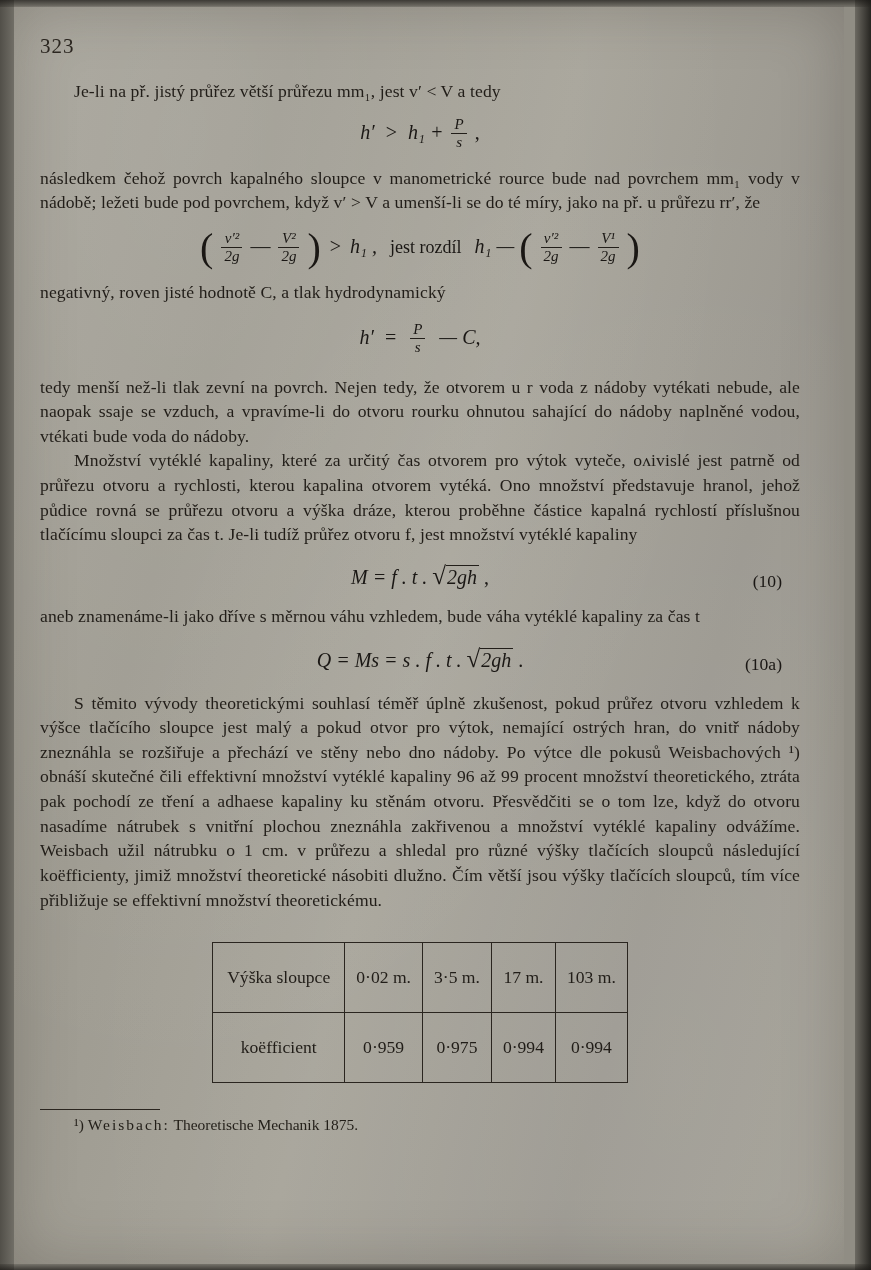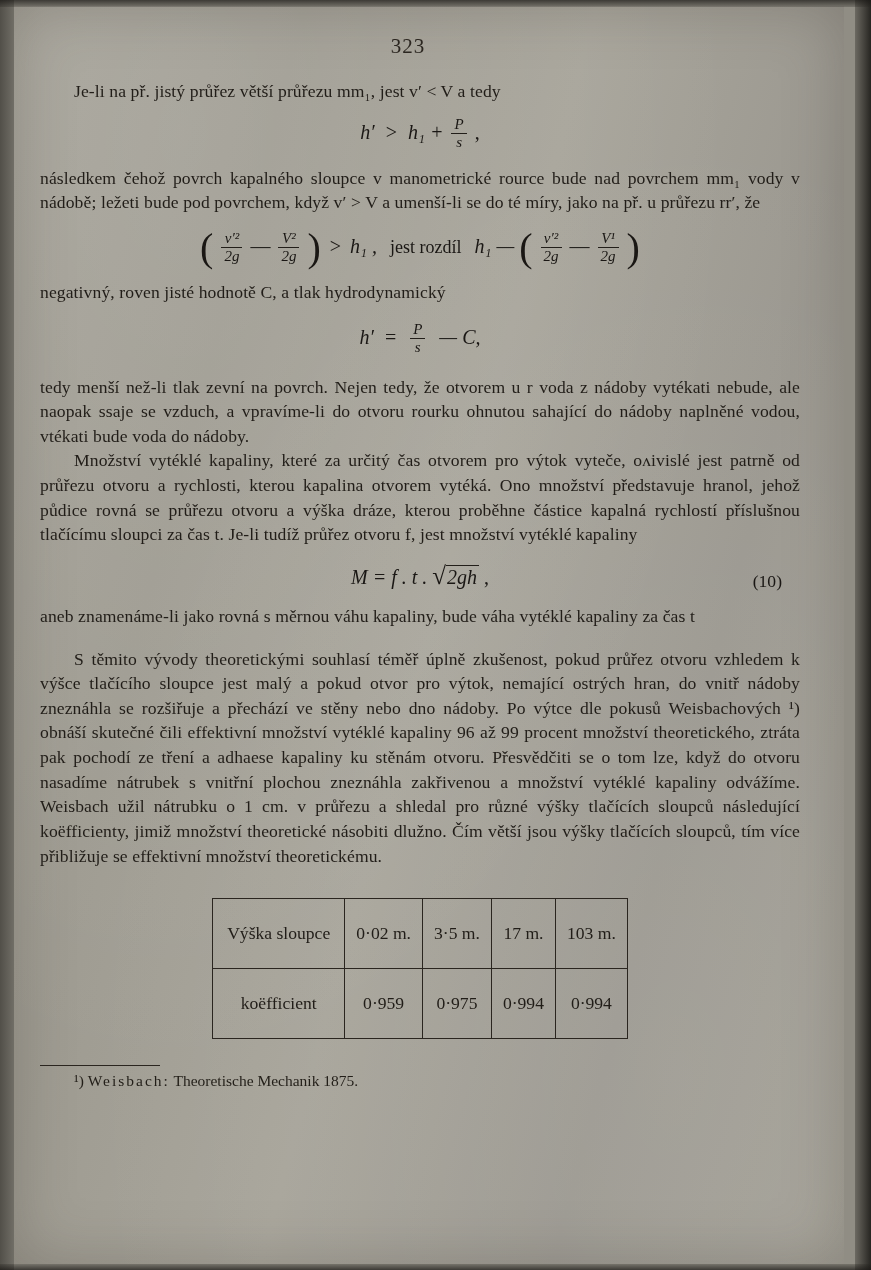--- a/index.html
+++ b/index.html
@@ -55,21 +55,21 @@
   }
 
   .content {
     position: absolute;
     left: 40px;
     top: 34px;
     width: 760px;
   }
 
   .page-number {
-    text-align: center;
+    text-align: left;
     font-size: 21px;
     letter-spacing: 1px;
     padding-right: 24px;
     margin-bottom: 20px;
     color: #2b2620;
   }
 
   .body-text {
     font-size: 17.6px;
     line-height: 1.40;
@@ -234,23 +234,31 @@
     <div class="formula" style="margin-top:15px;">
       <span class="ital">M = f . t .</span>
       <span class="rad">
         <span class="sign">√</span><span class="inner">2gh</span>
       </span>
       <span style="font-style:normal;">,</span>
       <span class="num-tag">(10)</span>
     </div>
 
     <div class="body-text" style="margin-top:8px;">
-      <p>aneb znamenáme-li jako rovná s měrnou váhu kapaliny, bude váha vytéklé kapaliny za čas t</p>
-    </div>
-
+      <p>aneb znamenáme-li jako dříve s měrnou váhu vzhledem, bude váha vytéklé kapaliny za čas t</p>
+    </div>
+
+    <div class="formula" style="margin-top:16px;">
+      <span class="ital">Q = Ms = s . f . t .</span>
+      <span class="rad">
+        <span class="sign">√</span><span class="inner">2gh</span>
+      </span>
+      <span style="font-style:normal;">.</span>
+      <span class="num-tag">(10a)</span>
+    </div>
 
     <div class="body-text" style="margin-top:18px;">
       <p class="indent">S těmito vývody theoretickými souhlasí téměř úplně zkušenost, pokud průřez otvoru vzhledem k výšce tlačícího sloupce jest malý a pokud otvor pro výtok, nemající ostrých hran, do vnitř nádoby zneznáhla se rozšiřuje a přechází ve stěny nebo dno nádoby. Po výtce dle pokusů Weisbachových ¹) obnáší skutečné čili effektivní množství vytéklé kapaliny 96 až 99 procent množství theoretického, ztráta pak pochodí ze tření a adhaese kapaliny ku stěnám otvoru. Přesvědčiti se o tom lze, když do otvoru nasadíme nátrubek s vnitřní plochou zneznáhla zakřivenou a množství vytéklé kapaliny odvážíme. Weisbach užil nátrubku o 1 cm. v průřezu a shledal pro různé výšky tlačících sloupců následující koëfficienty, jimiž množství theoretické násobiti dlužno. Čím větší jsou výšky tlačících sloupců, tím více přibližuje se effektivní množství theoretickému.</p>
     </div>
 
     <div class="table-wrap">
       <table class="weis">
         <tbody>
             <tr>
           <td class="head-label">Výška sloupce</td>

